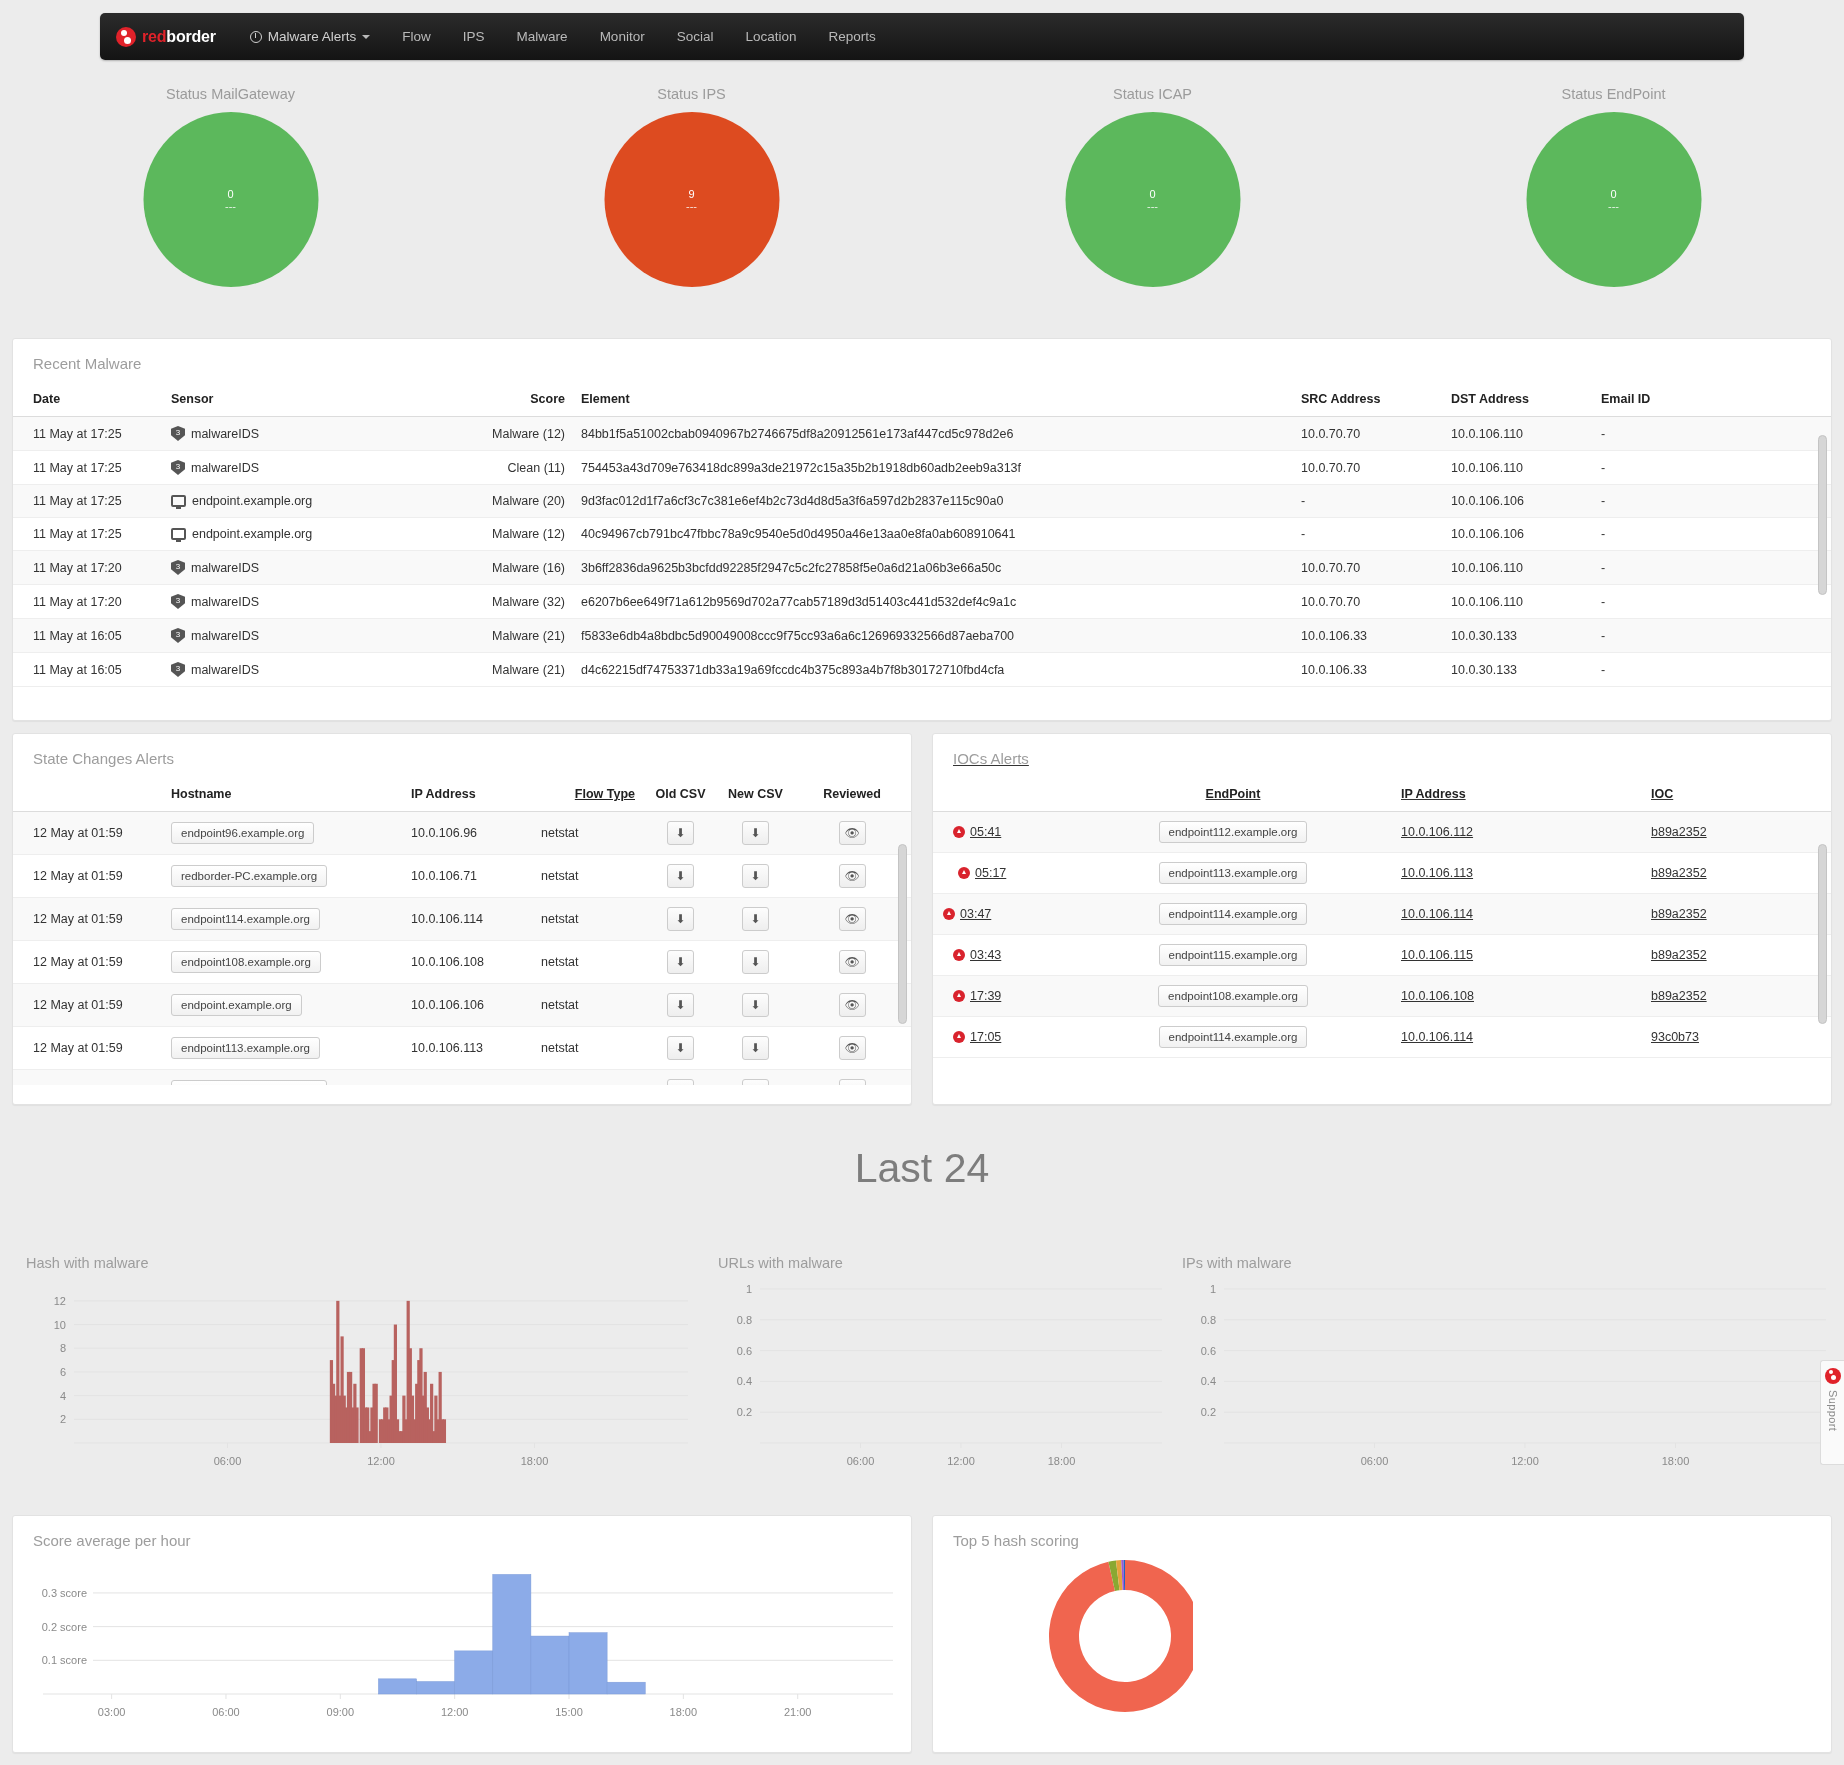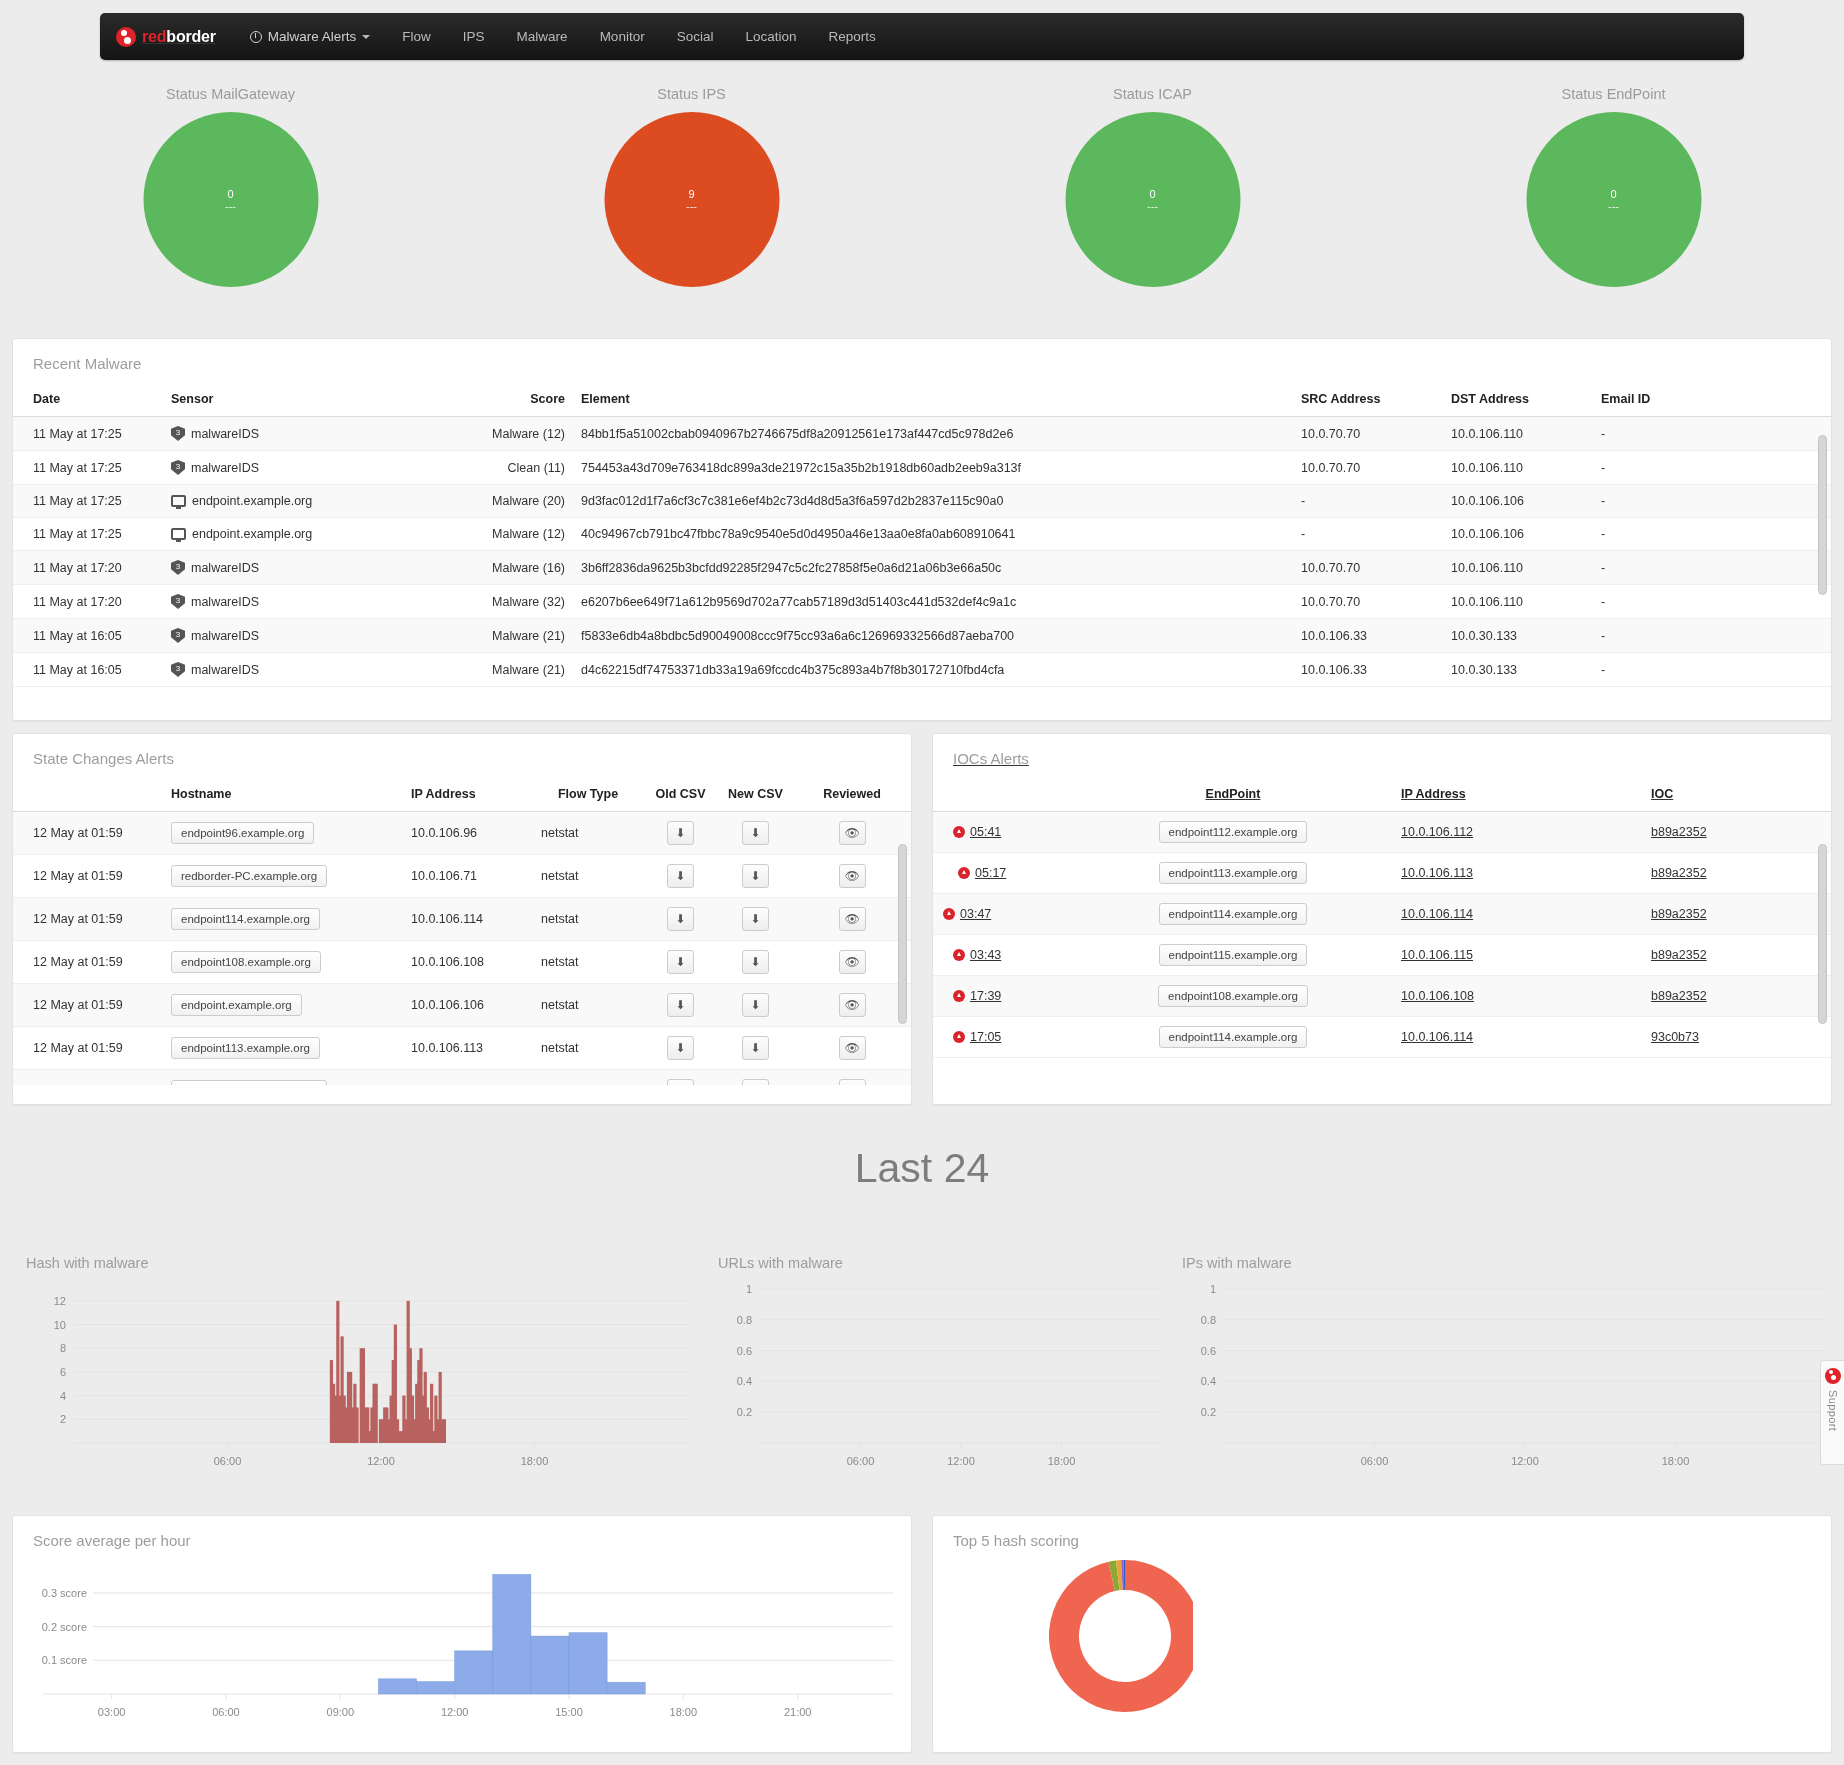--- a/index.html
+++ b/index.html
@@ -25,21 +25,21 @@
     background: #e0222a; position: relative; margin-right: 6px;
   }
   .brand-mark::before {
     content:""; position:absolute; left:5px; top:3px;
     width:6px; height:6px; border-radius:50%; background:#fff;
   }
   .brand-mark::after {
     content:""; position:absolute; left:8px; top:10px;
     width:7px; height:7px; border-radius:50%; background:#fff;
   }
-  .brand-txt { font-size: 16px; letter-spacing:-.2px;text-decoration:underline; }
+  .brand-txt { font-size: 16px; letter-spacing:-.2px; }
   .brand-txt .red { color: #e0222a; font-weight: 700; }
   .brand-txt .wht { color: #fff; font-weight: 700; }
 
   .nav-items { display:flex; align-items:center; height:100%; }
   .nav-item {
     color: #b9b9b9; font-size: 13.5px; padding: 0 16px; height: 47px;
     display:flex; align-items:center; cursor:pointer; white-space:nowrap;
   }
   .nav-item.alerts { color:#d0d0d0; }
   .clock-ico {
@@ -374,21 +374,21 @@
 
 <div class="panel" style="left:12px; top:733px; width:900px; height:372px;">
   <div class="panel-title">State Changes Alerts</div>
   <div class="scroller" style="height:306px;">
     <table class="grid" id="sc-table">
       <thead>
           <tr>
             <th style="width: 150px; padding-left: 20px;"></th>
             <th style="width: 240px; text-align: left;">Hostname</th>
             <th style="width: 130px; text-align: left;">IP Address</th>
-            <th style="width: 110px; text-align: center;">Flow Type</th>
+            <th style="width: 110px; text-align: right; text-decoration: underline;">Flow Type</th>
             <th style="width: 75px; text-align: center;">Old CSV</th>
             <th style="width: 75px; text-align: center;">New CSV</th>
             <th style="width: auto; text-align: center;">Reviewed</th>
           </tr>
         </thead>
       <tbody>
           <tr>
             <td style="padding-left:20px">12 May at 01:59</td>
             <td><span class="tagbtn">endpoint96.example.org</span></td>
             <td>10.0.106.96</td>

